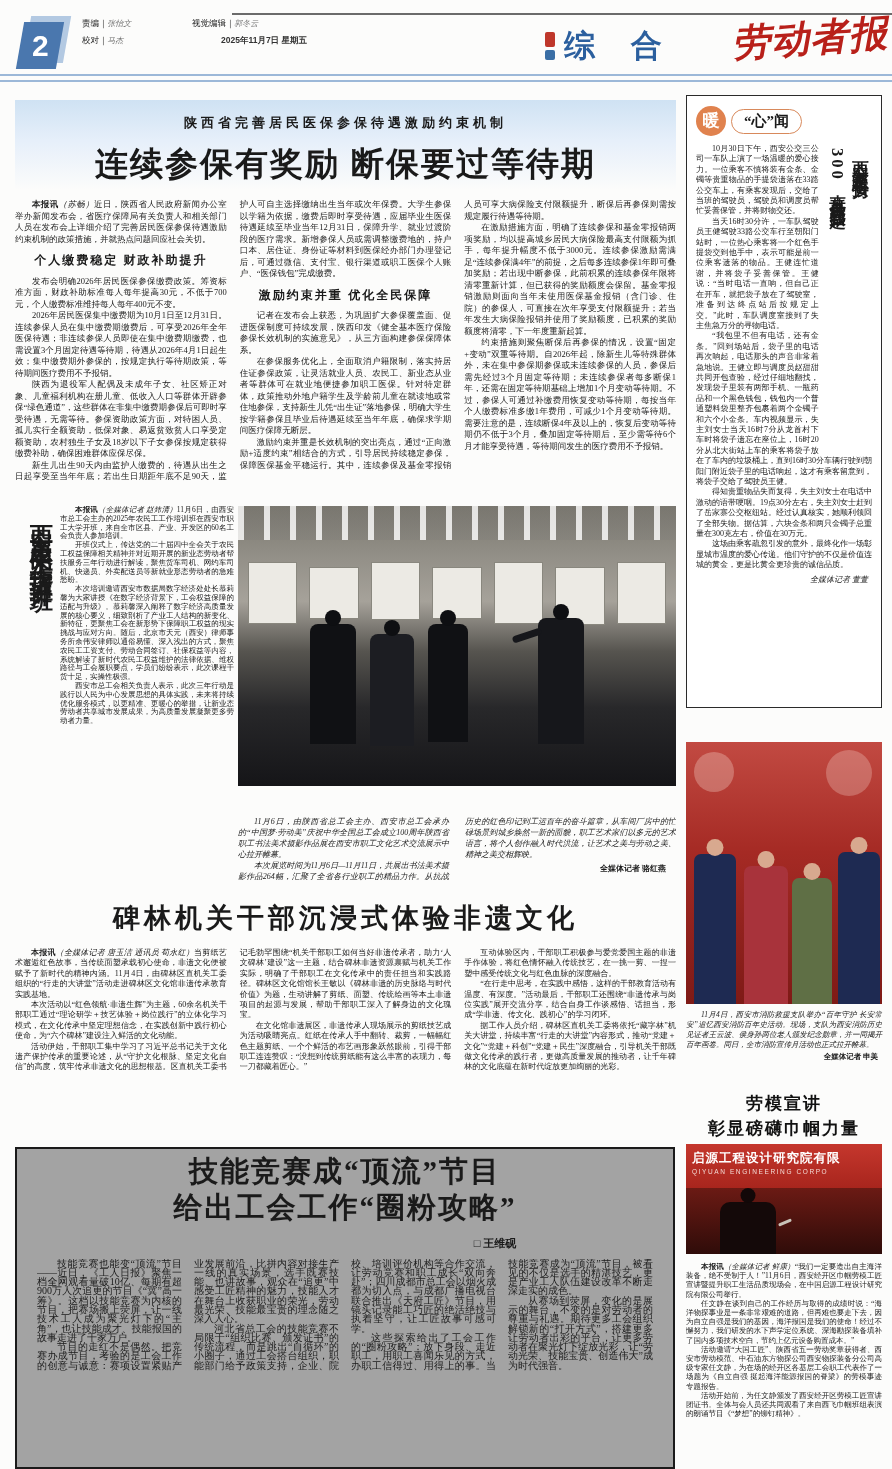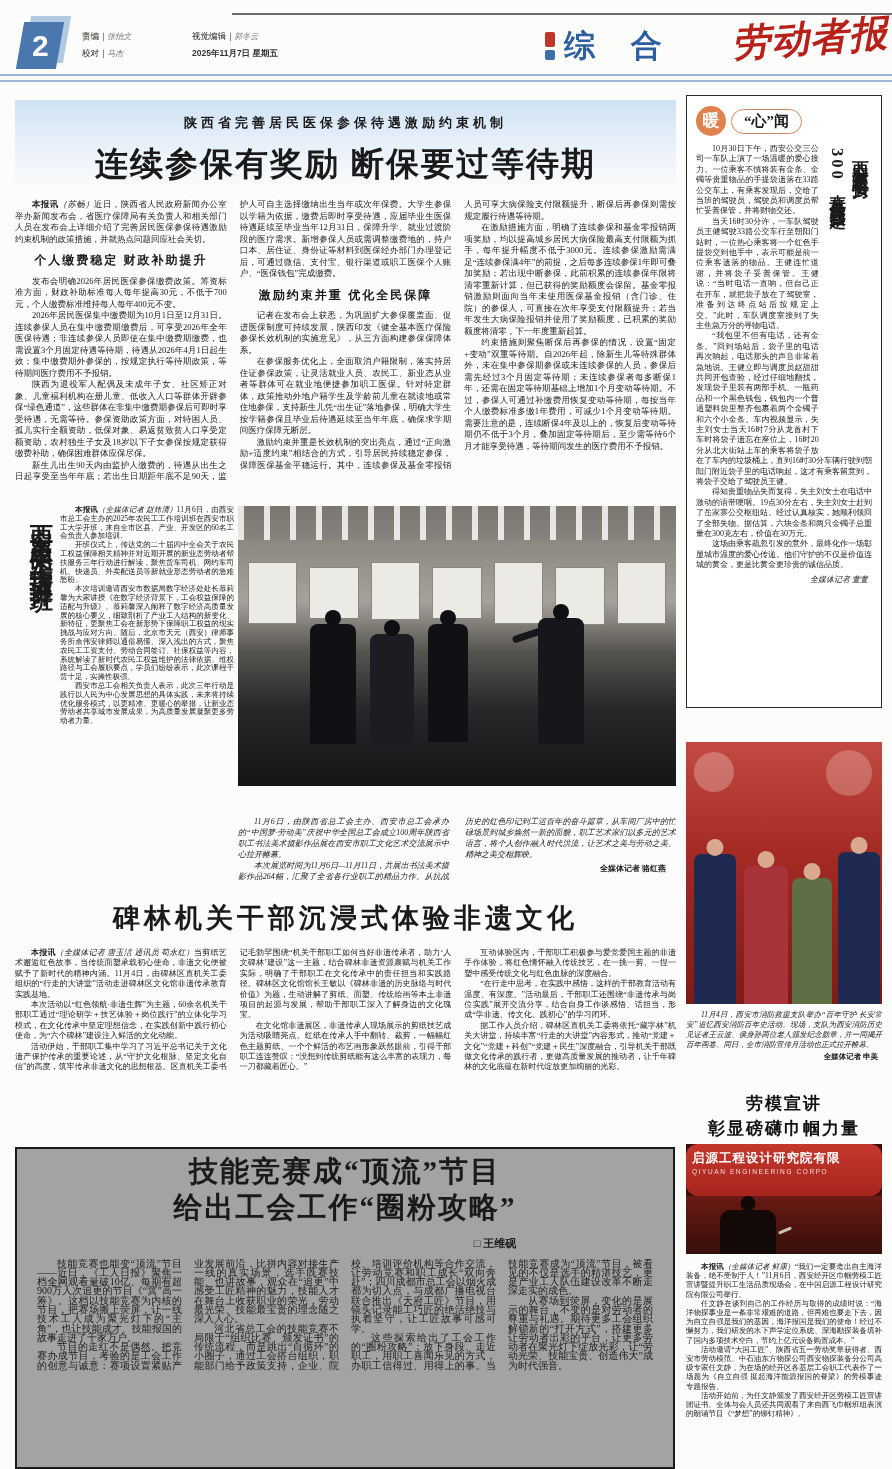--- a/index.html
+++ b/index.html
@@ -8,24 +8,24 @@
          color:#1a1a1a; font-family:"Liberation Serif","DejaVu Serif",serif; }
 
   
   .hdr-topline { position:absolute; top:13px; left:232px; width:660px; height:2px; background:#6b6b6b; }
   .hdr-rule { position:absolute; top:74px; left:0; width:892px; height:8px;
               border-top:2px solid #9cb8d8; border-bottom:2px solid #9cb8d8; }
   .page-num { position:absolute; top:22px; left:20px; width:40px; height:47px; background:#4a77ae;
               transform:skewX(-10deg); box-shadow:6px -6px 0 #b3c9e2;
               display:flex; align-items:center; justify-content:center; }
   .page-num span { color:#fff; font:700 30px/1 "Liberation Sans",sans-serif; transform:skewX(10deg); }
-  .editors { position:absolute; top:31px; left:82px; display:grid; grid-template-columns:110px auto;
+  .editors { position:absolute; top:18px; left:82px; display:grid; grid-template-columns:110px auto;
              row-gap:5px; font-family:"Liberation Sans",sans-serif; font-size:8.5px; color:#222; }
   .editors .name { color:#777; font-style:italic; font-size:8px; }
-  .editors .date { font-weight:700; color:#333; }
+  .editors .date { font-weight:700; color:#333;margin-left:29px; }
   .section-wrap { position:absolute; top:25px; left:545px; display:flex; align-items:center; gap:9px; }
   .stamps { display:flex; flex-direction:column; gap:3px; }
   .stamp-red { width:10px; height:15px; background:#bf372b; border-radius:2px; }
   .stamp-blue { width:10px; height:10px; background:#3a6ea5; border-radius:2px; }
   .section-title { font-size:31px; font-weight:700; color:#2b5f9e; letter-spacing:14px; white-space:nowrap; }
   .masthead { position:absolute; top:13px; right:4px; font-size:38px; color:#b8201a; font-weight:700;
               font-style:italic; letter-spacing:1px; transform:rotate(-4deg);
               font-family:"DejaVu Serif",serif; }
 
   
@@ -119,21 +119,21 @@
     font-style:italic; text-align:justify; }
   .fire-cap p { text-indent:2em; }
   .fire-byline { text-align:right; font-style:normal; font-weight:700; margin-top:2px; padding-right:4px; }
 
   
   .model-title { position:absolute; top:1092px; left:686px; width:196px; text-align:center;
     font:800 17px/1.45 "Liberation Sans",sans-serif; letter-spacing:2px; color:#111; }
 
   
   .qiyuan { position:absolute; top:1144px; left:686px; width:196px; height:110px; overflow:hidden; background:#3a0f0c; }
-  .qy-banner { height:52px; background:linear-gradient(180deg,#c5372d,#a8251d); color:#fff; padding:6px 6px 0;border-radius:12px; }
+  .qy-banner { height:44px; background:linear-gradient(180deg,#c5372d,#a8251d); color:#fff; padding:6px 6px 0; }
   .qy-cn { font:700 12.5px/1.3 "Liberation Sans",sans-serif; letter-spacing:1px; white-space:nowrap; }
   .qy-en { font:400 6.5px/1.8 "Liberation Sans",sans-serif; letter-spacing:1.6px; color:#f3d9d4; }
   .qy-body { position:relative; height:66px; background:linear-gradient(180deg,#6b1a14,#2f0c09); }
   .qy-fig { position:absolute; left:34px; bottom:0; width:56px; height:52px; background:#140909;
     border-radius:10px 10px 0 0; }
   .qy-fig::before { content:''; position:absolute; top:-14px; left:50%; transform:translateX(-50%);
     width:15px; height:15px; border-radius:50%; background:#120808; }
   .qy-mic { position:absolute; left:92px; bottom:30px; width:14px; height:3px; background:#c9c2b8;
     transform:rotate(-24deg); border-radius:2px; }
 

